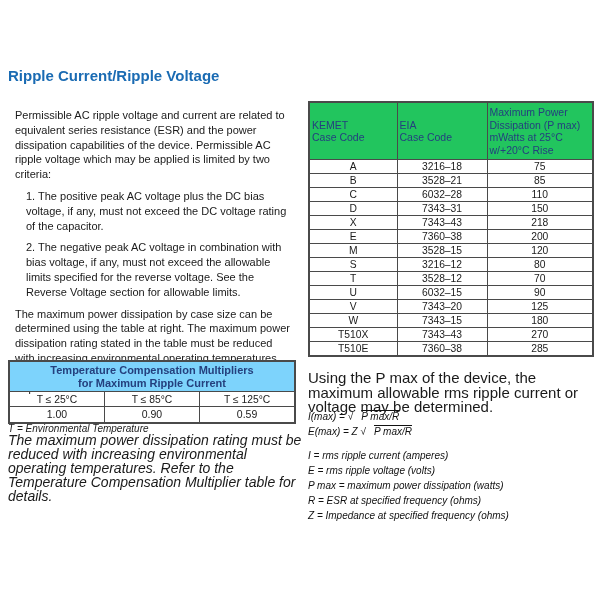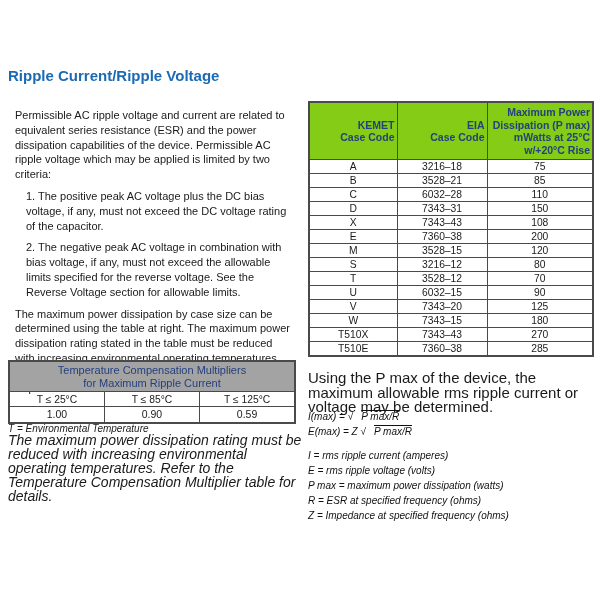--- a/index.html
+++ b/index.html
@@ -21,42 +21,42 @@
 
   table { border-collapse:collapse; table-layout:fixed; }
   .comp-table {
     position:absolute; left:8px; top:360px; width:288px;
     font-size:10.5px; border:2px solid #4a4a4a;
   }
   .comp-table th, .comp-table td {
     border:1px solid #4a4a4a; text-align:center; padding:0 2px;
   }
   .comp-table .tbl-title {
-    background:#a3a3a3; color:#24407e; font-weight:normal; font-size:11px;
+    background:#7dd3fc; color:#24407e; font-weight:bold; font-size:11px;
     line-height:12.5px; padding:2px; white-space:pre-line;
   }
   .comp-table .col-h { height:15px; font-weight:normal; font-size:10.3px; }
   .comp-table td { height:16px; font-size:10.5px; }
 
   .temp-note {
     position:absolute; left:8px; top:423px;
     font-style:italic; font-size:10px;
   }
   .derating-note {
     position:absolute; left:8px; top:433px; width:295px;
     font-style:italic; font-size:14px; line-height:14px;
   }
 
   .power-table {
     position:absolute; left:308px; top:101px; width:284px;
     border:2px solid #4a4a4a; font-size:10.5px;
   }
   .power-table th {
-    background:#84cc16; color:#24407e; font-weight:bold; font-size:10.5px;
-    line-height:12.5px; border:1px solid #4a4a4a; text-align:right;
+    background:#22c55e; color:#24407e; font-weight:normal; font-size:10.5px;
+    line-height:12.5px; border:1px solid #4a4a4a; text-align:left;
     vertical-align:middle; white-space:pre-line; padding:3px 2px; height:56px;
   }
   .power-table td {
     border:1px solid #4a4a4a; text-align:center; height:14px;
     line-height:13px; font-size:10.3px; padding:0 2px; color:#1a1a1a;
   }
 
   .pmax-para {
     position:absolute; left:308px; top:371px; width:288px; margin:0;
     font-size:15px; line-height:14.5px;
@@ -145,21 +145,21 @@
         <td>110</td>
       </tr>
         <tr>
         <td>D</td>
         <td>7343–31</td>
         <td>150</td>
       </tr>
         <tr>
         <td>X</td>
         <td>7343–43</td>
-        <td>108</td>
+        <td>218</td>
       </tr>
         <tr>
         <td>E</td>
         <td>7360–38</td>
         <td>200</td>
       </tr>
         <tr>
         <td>M</td>
         <td>3528–15</td>
         <td>120</td>

